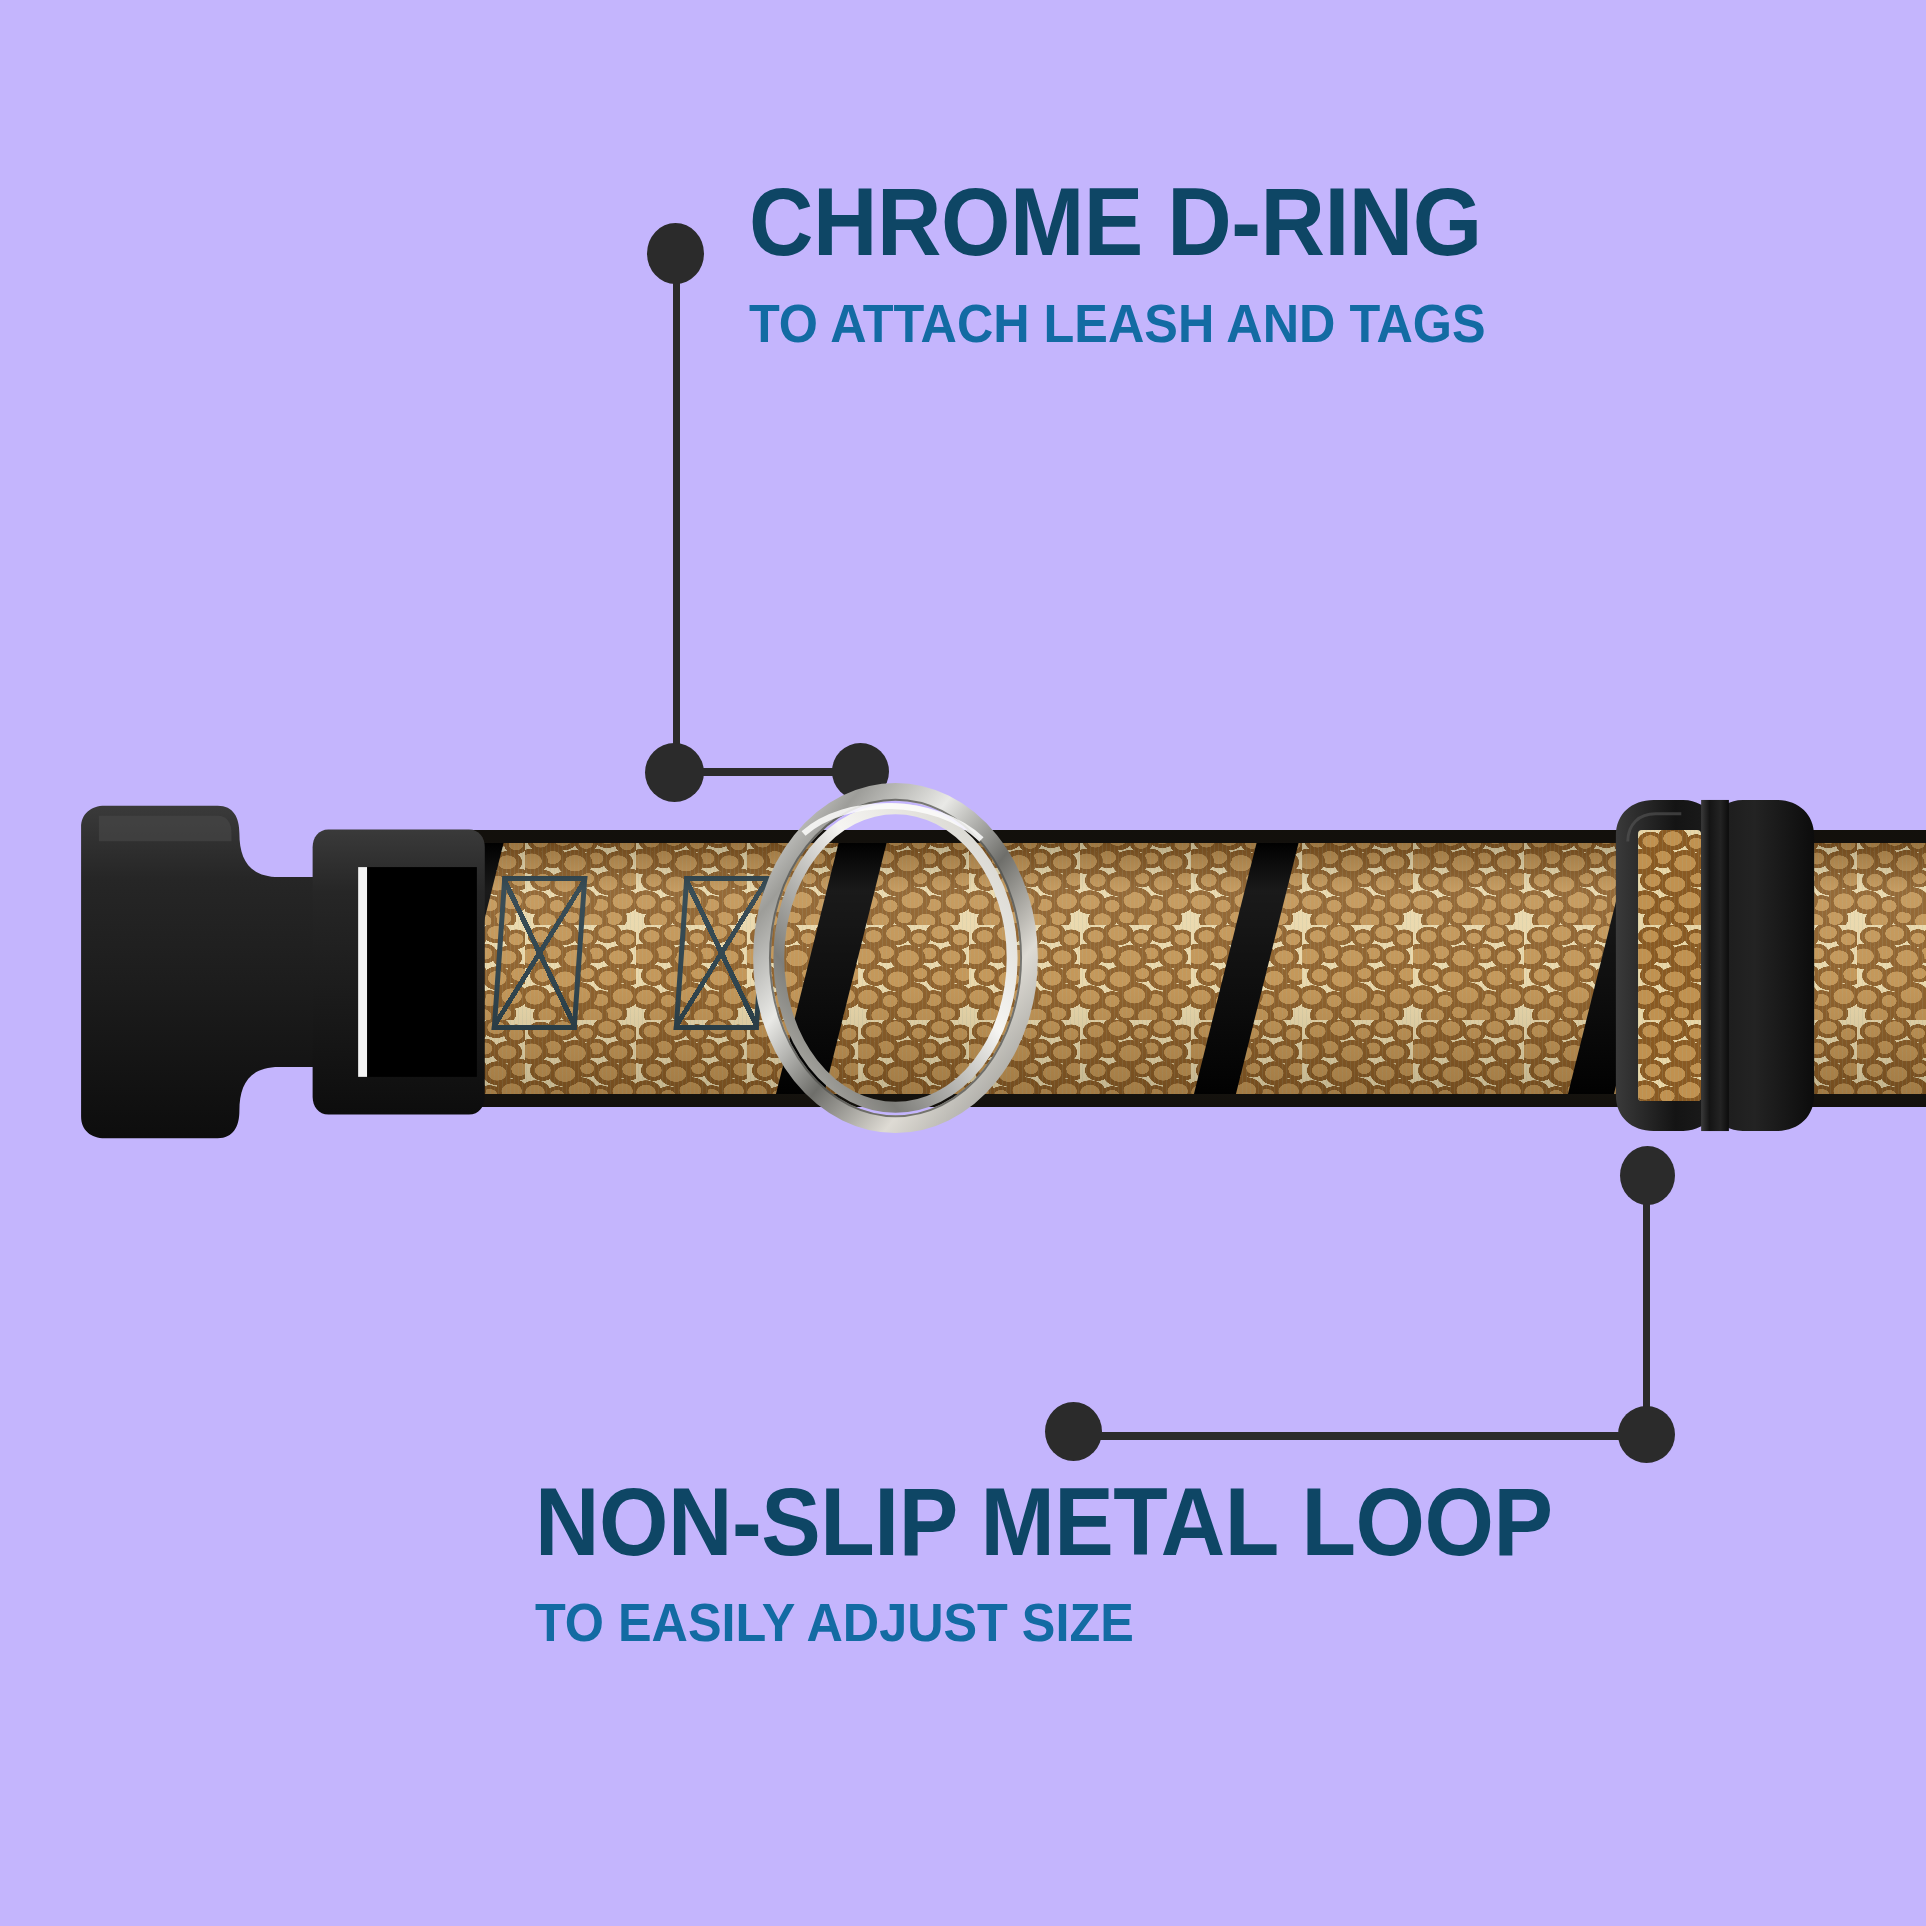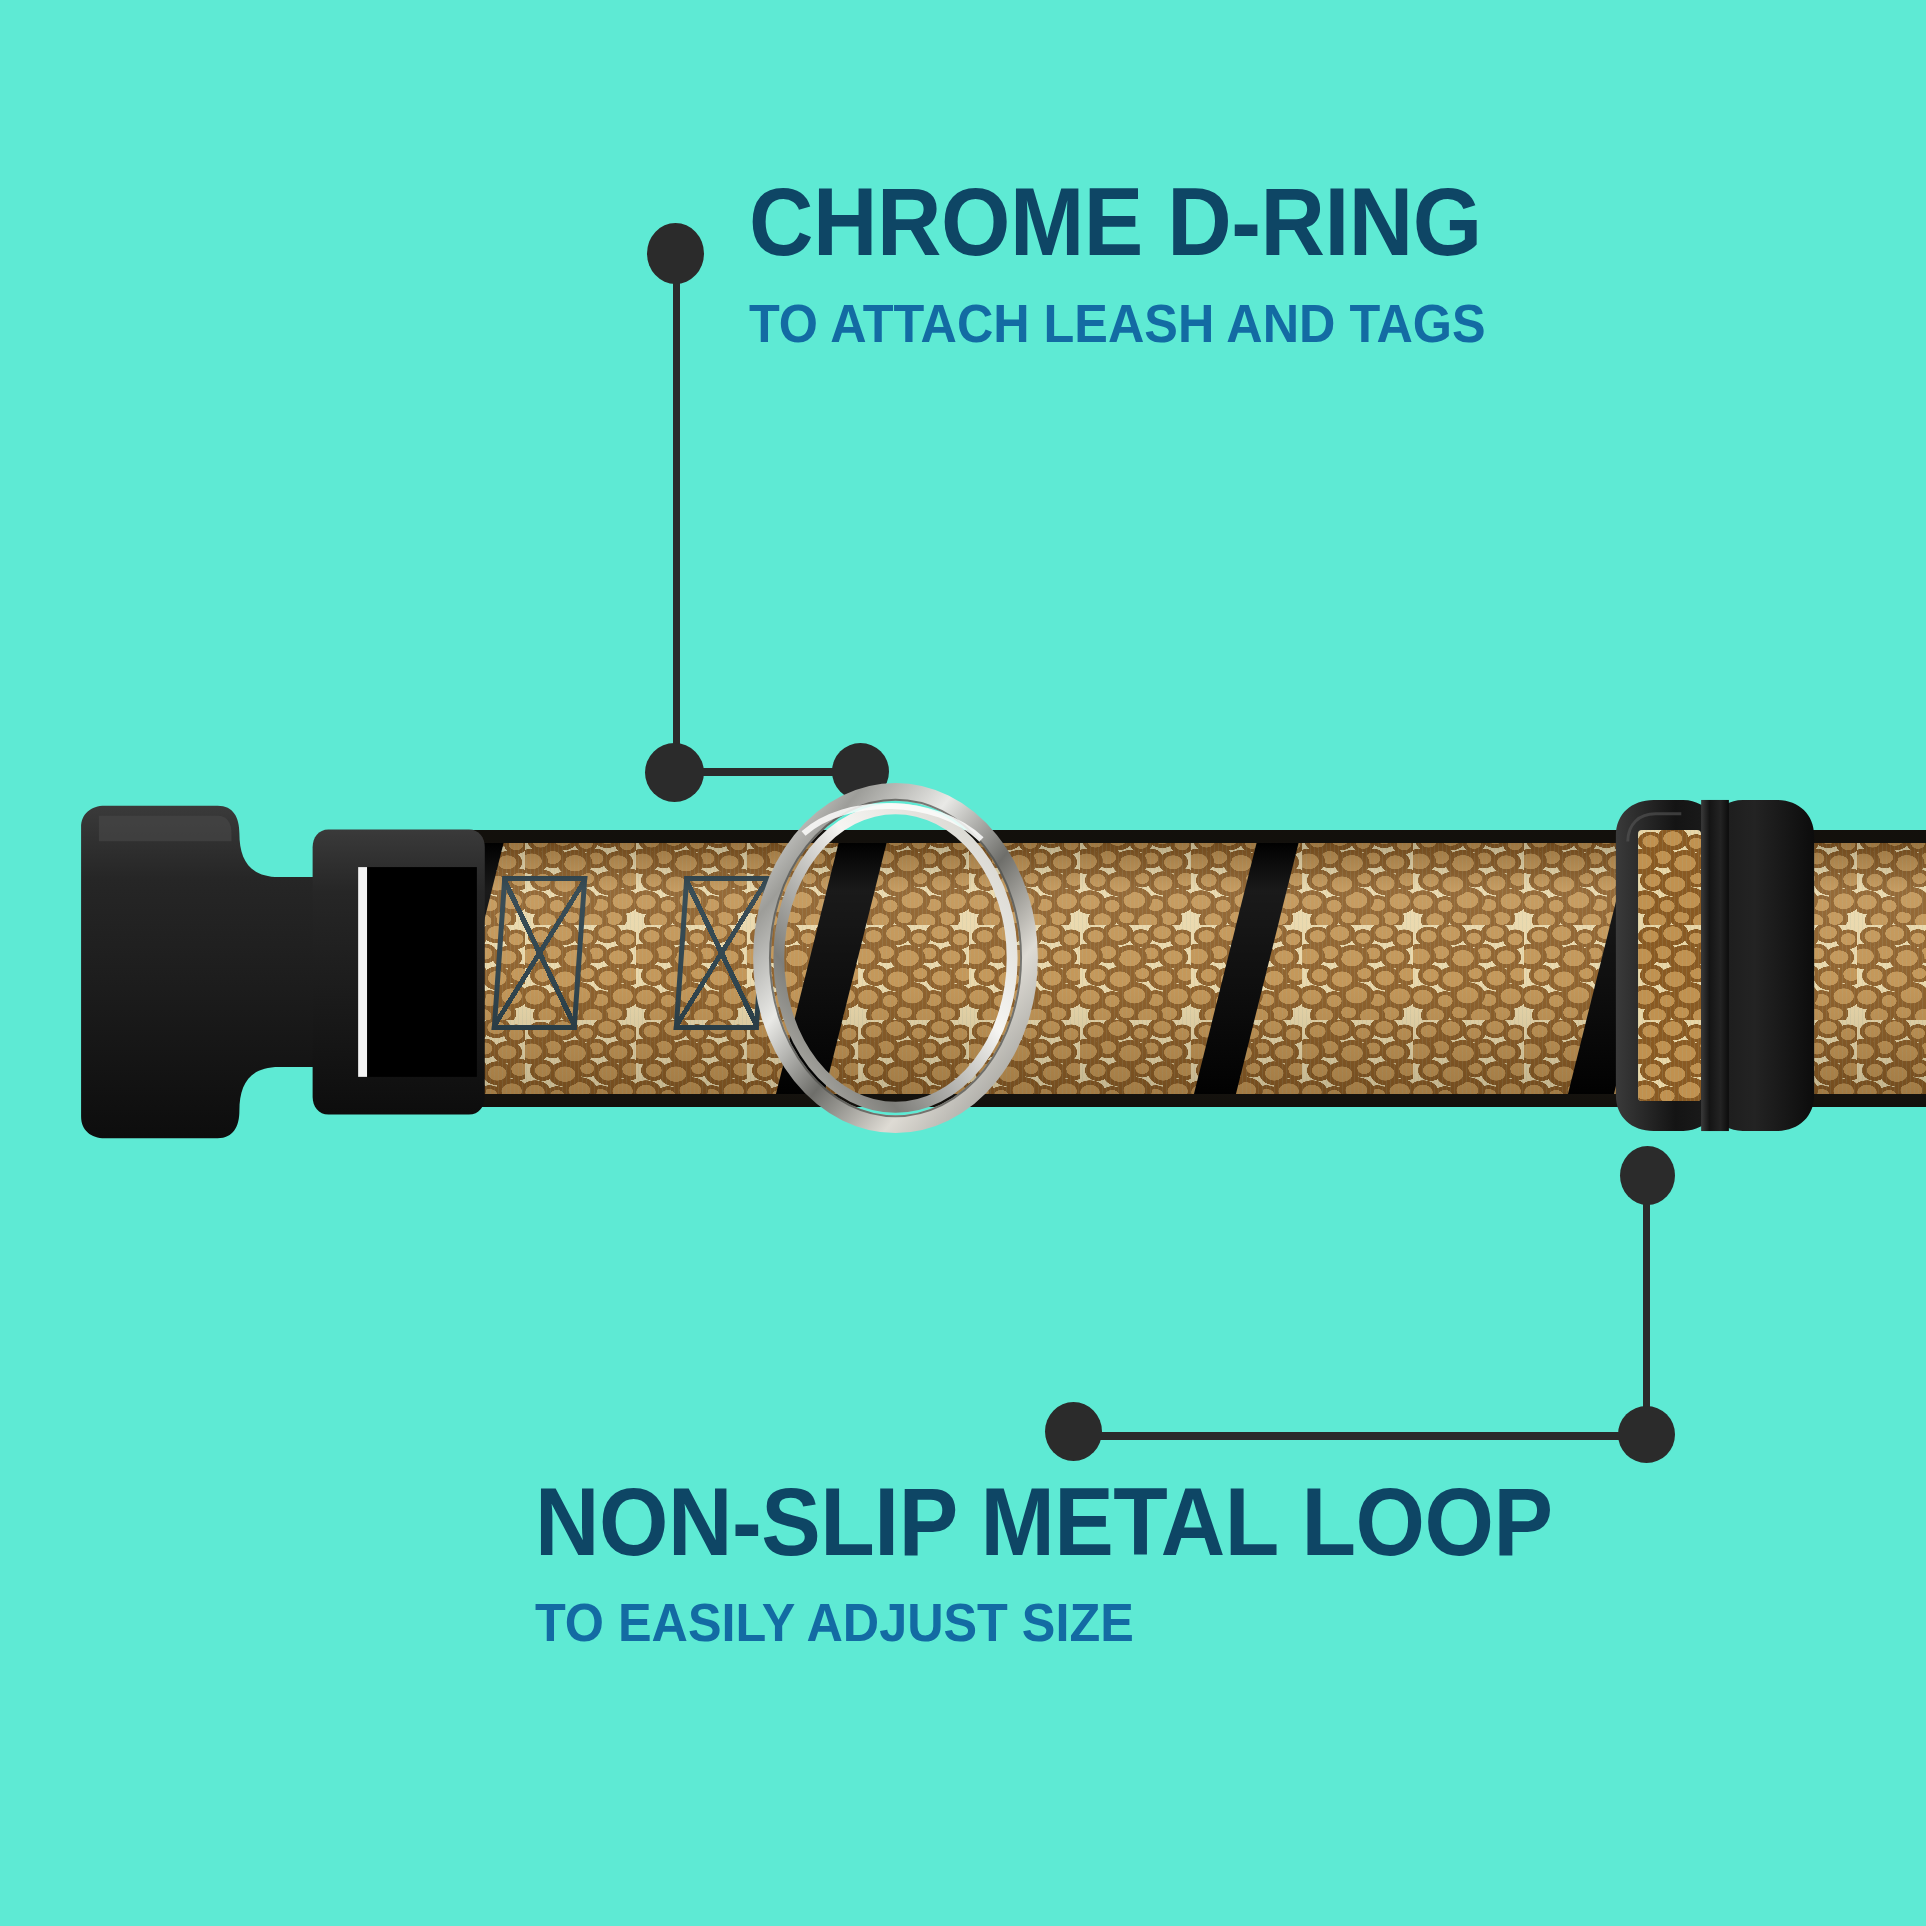--- a/index.html
+++ b/index.html
@@ -1,19 +1,19 @@
 <!DOCTYPE html>
 <html><head>
 <meta charset="utf-8">
 <style>
   * { margin:0; padding:0; box-sizing:border-box; }
   html,body { width:1927px; height:1927px; background:#ffffff; overflow:hidden; }
   body { font-family:"Liberation Sans", sans-serif; position:relative; }
 
-  .stage { position:absolute; inset:0; background:#5eead4;padding-left:12px; }
+  .stage { position:absolute; inset:0; background:#c4b5fd;padding-left:12px; }
 
   
   .callout-title{
     position:absolute; white-space:nowrap;
     font-weight:700; letter-spacing:-0.5px;
     color:#0e4665; line-height:1;
   }
   .callout-sub{
     position:absolute; white-space:nowrap;
     font-weight:700; letter-spacing:0px;

